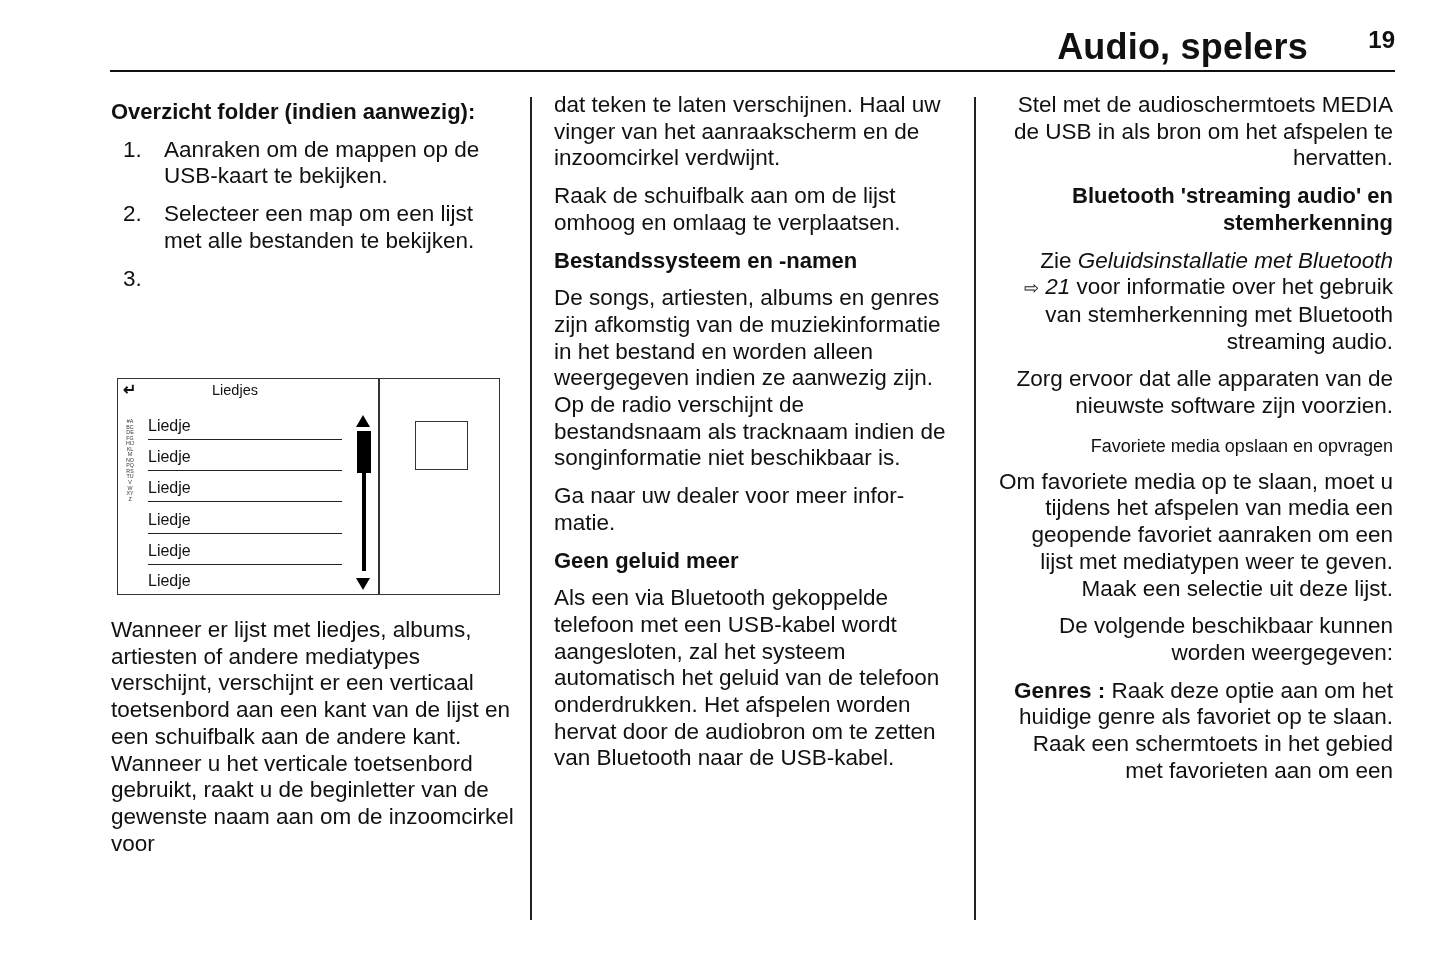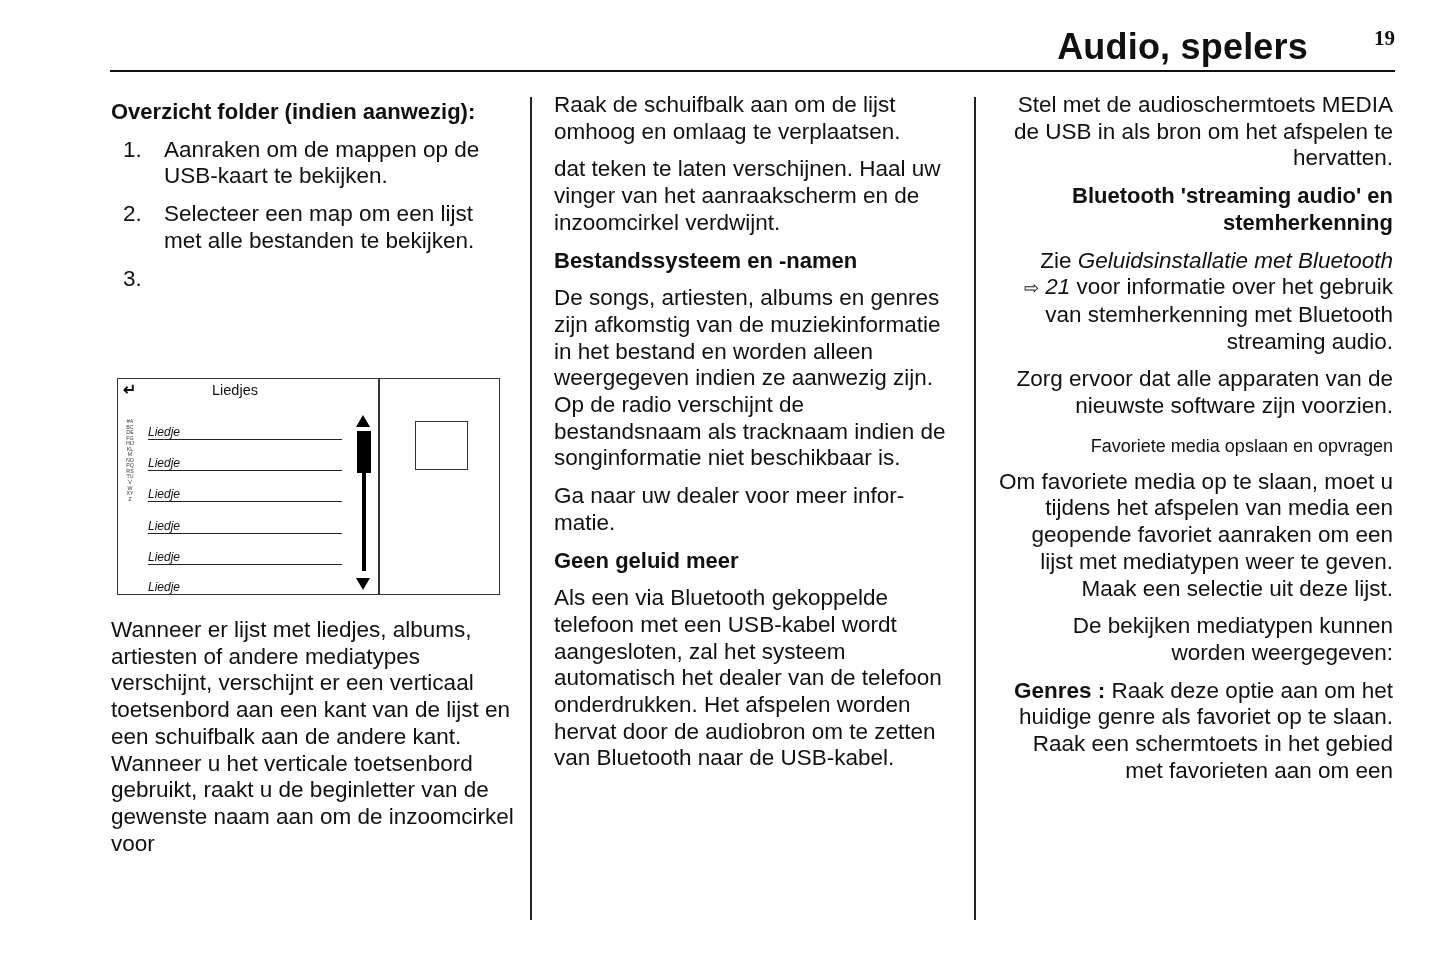--- a/index.html
+++ b/index.html
@@ -1,20 +1,20 @@
 <!DOCTYPE html>
 <html><head>
 <meta charset="utf-8">
 <style>
   html, body { margin: 0; padding: 0; background: #ffffff; }
   body { width: 1445px; height: 963px; position: relative; overflow: hidden;
          font-family: "Liberation Sans", sans-serif; color: #111; }
   .hdr { position: absolute; top: 24px; left: 110px; width: 1285px; height: 40px; }
   .hdr-title { position: absolute; right: 87px; top: 2px; font-weight: bold; font-size: 36px; letter-spacing: 0.2px; }
-  .hdr-page { position: absolute; right: 0; top: 2px; font-weight: bold; font-size: 21px; font-family: Liberation Serif, serif; }
+  .hdr-page { position: absolute; right: 0; top: 2px; font-weight: bold; font-size: 24px; }
   .hdr-rule { position: absolute; left: 110px; top: 70px; width: 1285px; height: 2px; background: #111; }
   .vline { position: absolute; top: 97px; width: 2px; height: 823px; background: #222; }
   .col { position: absolute; top: 92px; font-size: 22.5px; line-height: 26.7px; }
   .col p { margin: 0 0 11px 0; }
   .col h3 { margin: 7px 0 11px 0; font-size: 22px; line-height: 26.7px; font-weight: bold; }
   .col h2 { margin: 0 0 8px 0; font-size: 18px; line-height: 30px; font-weight: normal; }
   .steps { margin: 0 0 11px 0; padding: 0; list-style: none; }
   .steps li { position: relative; padding-left: 53px; margin-bottom: 11px; }
   .steps li .num { position: absolute; left: 12px; top: 0; }
   .it { font-style: italic; margin-top: 12px; }
@@ -22,21 +22,21 @@
   sup { font-size: 14px; line-height: 0; }
   
   .fig { position: absolute; left: 117px; top: 378px; width: 383px; height: 217px;
          border: 1.5px solid #333; box-sizing: border-box; font-size: 13px; }
   .fig-split { position: absolute; left: 260px; top: 0; width: 1.5px; height: 100%; background: #333; }
   .fig-back { position: absolute; left: 5px; top: 2px; font-size: 16px; line-height: 18px; font-weight: bold; }
   .fig-title { position: absolute; left: 94px; top: 3px; font-size: 14.5px; }
   .fig-alpha { position: absolute; left: 8px; top: 40px; width: 8px; font-size: 5.3px; line-height: 5.55px;
                color: #333; text-align: center; word-break: break-all; }
   .fig-row { position: absolute; left: 30px; width: 194px; height: 31px; }
-  .fig-row span { position: absolute; left: 0; top: 16px; font-size: 12px; font-style: italic; }
+  .fig-row span { position: absolute; left: 0; top: 8px; font-size: 16px; }
   .fig-row .rule { position: absolute; left: 0; bottom: 0; width: 194px; height: 1.3px; background: #222; }
   .sb-up { position: absolute; left: 238px; top: 36px; width: 0; height: 0;
            border-left: 7px solid transparent; border-right: 7px solid transparent; border-bottom: 12px solid #000; }
   .sb-track { position: absolute; left: 244px; top: 52px; width: 4px; height: 140px; background: #000; }
   .sb-thumb { position: absolute; left: 239px; top: 52px; width: 14px; height: 42px; background: #000; }
   .sb-down { position: absolute; left: 238px; top: 199px; width: 0; height: 0;
              border-left: 7px solid transparent; border-right: 7px solid transparent; border-top: 12px solid #000; }
   .fig-art { position: absolute; left: 297px; top: 42px; width: 53px; height: 49px; border: 1.5px solid #333; box-sizing: border-box; }
 </style>
 </head>
@@ -93,31 +93,31 @@
   <div class="sb-down"></div>
   <div class="fig-split"></div>
   <div class="fig-art"></div>
 </div>
 
 <div class="col" style="left:111px; top:617px; width:405px;">
   <p>Wanneer er lijst met liedjes, albums, artiesten of andere mediatypes verschijnt, verschijnt er een verticaal toetsenbord aan een kant van de lijst en een schuifbalk aan de andere kant. Wanneer u het verti­cale toetsenbord gebruikt, raakt u de beginletter van de gewenste naam aan om de inzoomcirkel voor</p>
 </div>
 
 <div class="col" style="left:554px; width:400px;">
+  <p>dat teken te laten verschijnen. Haal uw vinger van het aanraakscherm en de inzoomcirkel verdwijnt.</p>
   <p>Raak de schuifbalk aan om de lijst omhoog en omlaag te verplaatsen.</p>
-  <p>dat teken te laten verschijnen. Haal uw vinger van het aanraakscherm en de inzoomcirkel verdwijnt.</p>
   <h3>Bestandssysteem en -namen</h3>
   <p>De songs, artiesten, albums en genres zijn afkomstig van de muziekinformatie in het bestand en worden alleen weergegeven indien ze aanwezig zijn. Op de radio verschijnt de bestandsnaam als tracknaam indien de songinformatie niet beschikbaar is.</p>
   <p>Ga naar uw dealer voor meer infor­matie.</p>
   <h3>Geen geluid meer</h3>
-  <p>Als een via Bluetooth gekoppelde telefoon met een USB-kabel wordt aangesloten, zal het systeem automatisch het dealer van de telefoon onderdrukken. Het afspelen worden hervat door de audiobron om te zetten van Bluetooth naar de USB-kabel.</p>
+  <p>Als een via Bluetooth gekoppelde telefoon met een USB-kabel wordt aangesloten, zal het systeem automatisch het geluid van de telefoon onderdrukken. Het afspelen worden hervat door de audiobron om te zetten van Bluetooth naar de USB-kabel.</p>
 </div>
 
 <div class="col" style="left:998px; width:395px;text-align:right;">
   <p>Stel met de audioschermtoets MEDIA de USB in als bron om het afspelen te hervatten.</p>
   <h3>Bluetooth 'streaming audio' en stemherkenning</h3>
   <p><span>Zie </span><span class="it">Geluidsinstallatie met Bluetooth</span><br><span style="font-size:18px">⇨</span> <span class="it">21</span><span> voor informatie over het gebruik van stemherkenning met Bluetooth streaming audio.</span></p>
   <p>Zorg ervoor dat alle apparaten van de nieuwste software zijn voorzien.</p>
   <h2>Favoriete media opslaan en opvragen</h2>
   <p>Om favoriete media op te slaan, moet u tijdens het afspelen van media een geopende favoriet aanraken om een lijst met media­typen weer te geven. Maak een selectie uit deze lijst.</p>
-  <p>De bekijken mediatypen kunnen worden weergegeven:</p>
+  <p>De volgende beschikbaar kunnen worden weergegeven:</p>
   <p><span class="b">Genres :</span><span> Raak deze optie aan om het huidige genre als favoriet op te slaan. Raak een schermtoets in het gebied met favorieten aan om een</span></p>
 </div>
 
 </body></html>

